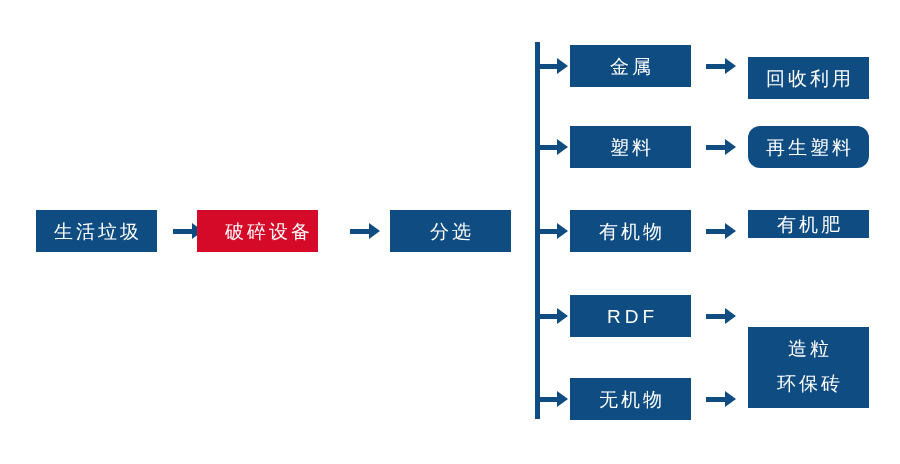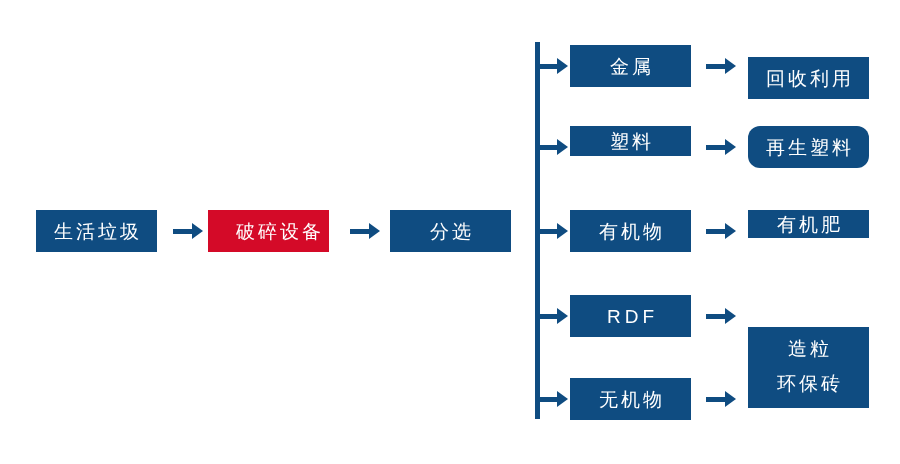--- a/index.html
+++ b/index.html
@@ -82,21 +82,21 @@
 
 <div id="diagram">
 
   <div class="node blue" style="left:36px; top:210px; width:121px; height:42px;">生活垃圾</div>
 
   <div class="arrow" style="left:173px; top:219px;">
     <span class="shaft"></span>
       <span class="head"></span>
   </div>
 
-  <div class="node red" style="left:208px; top:210px; width:121px; height:42px;padding-left:20px;">破碎设备</div>
+  <div class="node red" style="left:197px; top:210px; width:121px; height:42px;padding-left:20px;">破碎设备</div>
 
   <div class="arrow" style="left:350px; top:219px;">
     <span class="shaft"></span>
       <span class="head"></span>
   </div>
 
   <div class="node blue" style="left:390px; top:210px; width:121px; height:42px;">分选</div>
 
   <div class="trunk" style="left:535px; top:42px; height:377px;"></div>
 
@@ -108,21 +108,21 @@
   <div class="arrow" style="left:706px; top:54px;">
     <span class="shaft"></span>
       <span class="head"></span>
   </div>
   <div class="node blue" style="left:748px; top:45px; width:121px; height:42px;margin-top:12px;">回收利用</div>
 
   <div class="arrow" style="left:538px; top:135px;">
     <span class="shaft"></span>
       <span class="head"></span>
   </div>
-  <div class="node blue" style="left:570px; top:126px; width:121px; height:30px;">塑料</div>
+  <div class="node blue" style="left:570px; top:126px; width:121px; height:42px;">塑料</div>
   <div class="arrow" style="left:706px; top:135px;">
     <span class="shaft"></span>
       <span class="head"></span>
   </div>
   <div class="node blue" style="left:748px; top:126px; width:121px; height:42px;border-radius:12px;">再生塑料</div>
 
   <div class="arrow" style="left:538px; top:219px;">
     <span class="shaft"></span>
       <span class="head"></span>
   </div>

